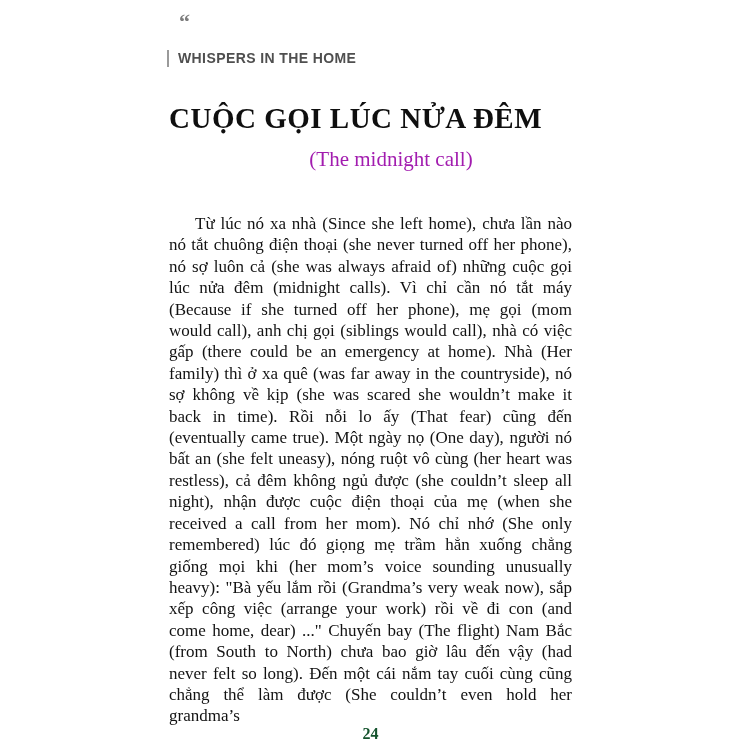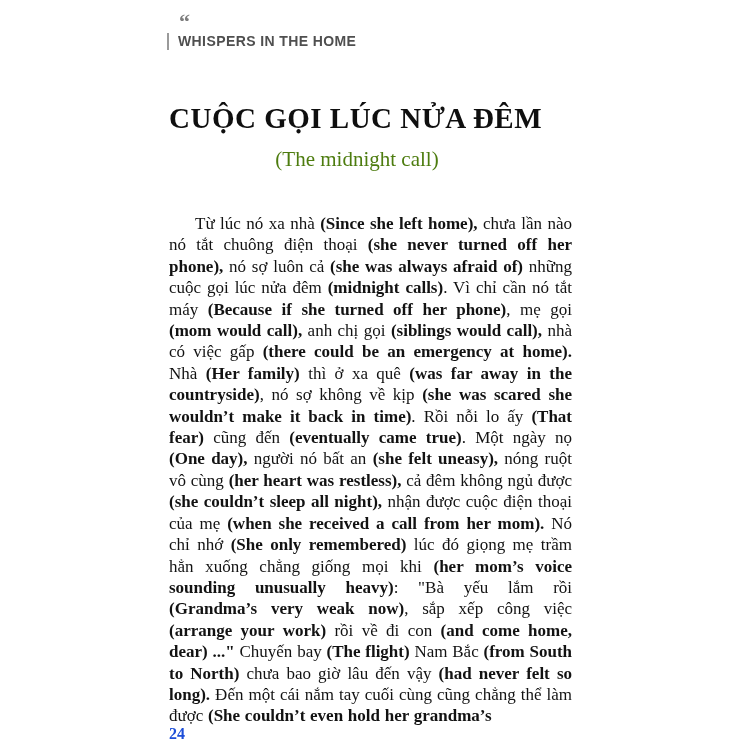--- a/index.html
+++ b/index.html
@@ -20,21 +20,21 @@
     top: 12px;
   }
   .quote-glyph {
     display: block;
     margin-left: 12px;
     height: 20px;
     font: 700 22px/20px "Liberation Serif", serif;
     color: #7d7d7d;
     letter-spacing: -2px;
   }
-  .header-row { display: flex; margin-top: 1px; }
+  .header-row { display: flex; margin-top: 18px; }
   .header-bar {
     width: 2px;
     background: #9a9a9a;
     margin-right: 9px;
   }
   .series-en {
     font-family: "Liberation Sans", sans-serif;
     font-weight: 700;
     font-size: 14px;
     line-height: 17px;
@@ -60,55 +60,55 @@
     text-align: left;
     font-weight: 700;
     font-size: 29px;
     line-height: 34px;
     letter-spacing: 0.5px;
     color: #0f0f0f;
     white-space: nowrap;
   }
   .chapter-subtitle {
     position: absolute;
-    left: 152px;
+    left: 186px;
     top: 146px;
     width: 410px;
     text-align: center;
     font-weight: 400;
     font-size: 21px;
     line-height: 26px;
-    color: #4d7c0f;
+    color: #a21caf;
   }
   
   .story-body {
     position: absolute;
     left: 169px;
     top: 213px;
     width: 403px;
     height: 512px;
     overflow: hidden;
     font-size: 17px;
     line-height: 21.4px;
     text-align: justify;
     text-indent: 26px;
     color: #121212;
     word-spacing: 0.5px;
   }
-  .story-body b { font-weight: 700; }
+  .story-body b { font-weight: 400; }
   
   .page-number {
     position: absolute;
     left: 169px;
     top: 725px;
     width: 403px;
-    text-align: left;
+    text-align: center;
     font-weight: 700;
     font-size: 16px;
-    color: #1d4ed8;
+    color: #14532d;
   }
 </style>
 </head>
 <body>
 
 <div class="page">
 
   <div class="running-header">
     <span class="quote-glyph">“</span>
     <div class="header-row">

